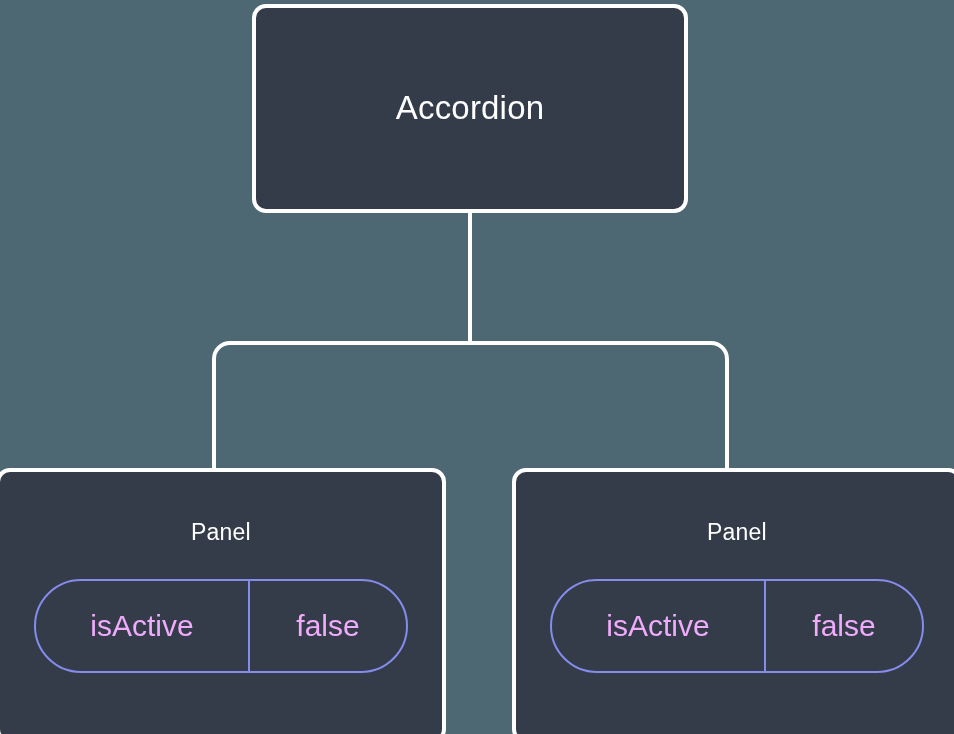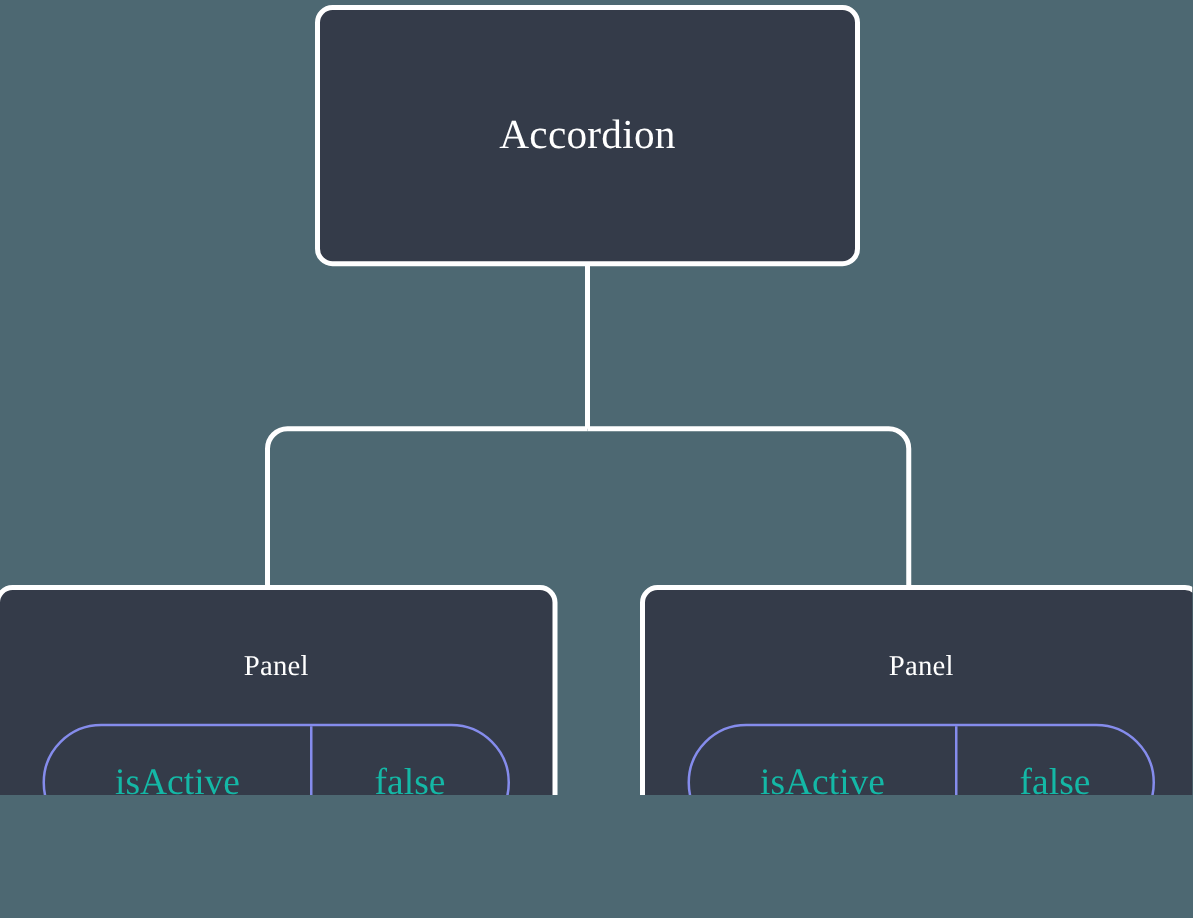--- a/index.html
+++ b/index.html
@@ -3,24 +3,24 @@
 <meta charset="utf-8">
 <style>
   html, body {
     margin: 0;
     padding: 0;
     background: #4d6872;
   }
   #stage {
     position: relative;
     width: 954px;
-    height: 636px;
+    height: 734px;
     background: #4d6872;
     overflow: hidden;
-    font-family: Liberation Serif, serif;
+    font-family: Liberation Sans, sans-serif;
     text-align: center;
     -webkit-font-smoothing: antialiased;
   }
 
   
   #connectors {
     position: absolute;
     left: 0; top: 0;
     width: 954px; height: 734px;
     pointer-events: none;
@@ -75,21 +75,21 @@
     border: 2px solid #858cec;
     border-radius: 47px;
     display: flex;
     align-items: stretch;
     background: transparent;
   }
   .pill-cell {
     display: flex;
     align-items: center;
     justify-content: center;
-    color: #14b8a6;
+    color: #f0abfc;
     font-size: 30px;
     font-weight: 400;
     white-space: nowrap;
     box-sizing: border-box;
   }
   .pill-key {
     width: 212px;
     padding: 0 6px;
   }
   .pill-divider {

